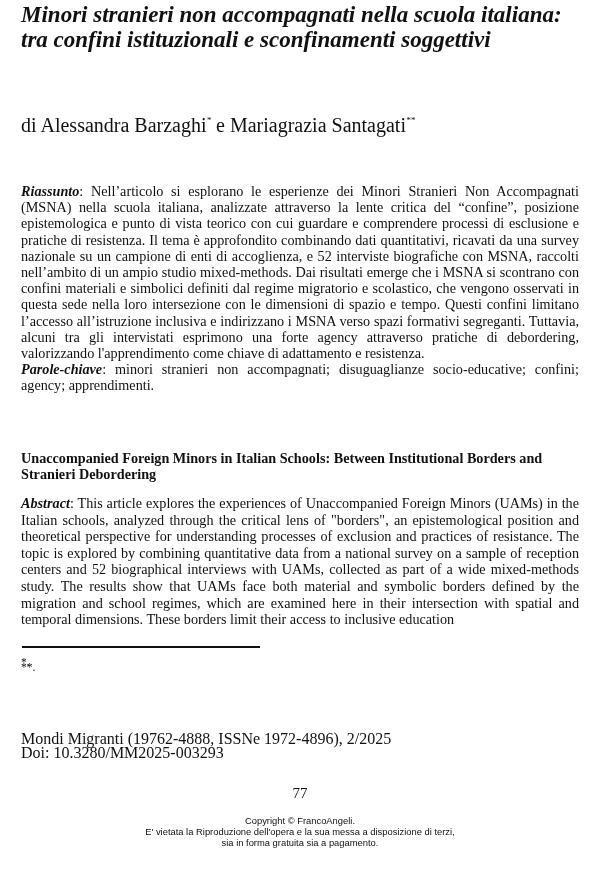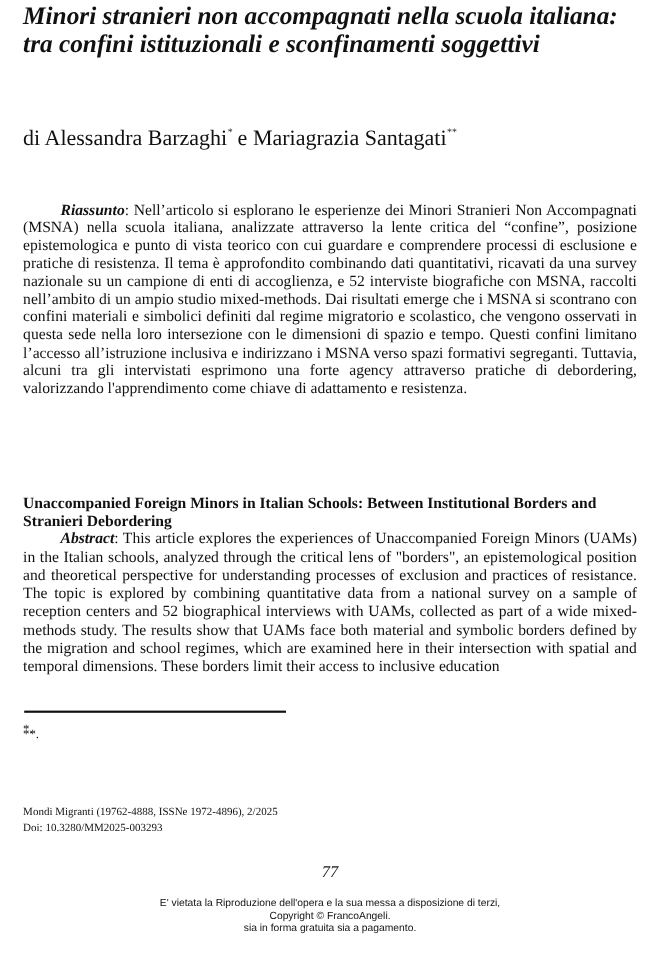--- a/index.html
+++ b/index.html
@@ -39,39 +39,39 @@
     .abstract-it {
       position: absolute;
       left: 21px;
       top: 183px;
       width: 558px;
       font-size: 14.2px;
       line-height: 16.2px;
       text-align: justify;
       margin: 0;
     }
-    .label { font-weight: bold; font-style: italic; margin-left: 34px; }
+    .label { font-weight: bold; font-style: italic; }
     .it { }
     .keywords {
       display: block;
     }
     .en-title {
       position: absolute;
       left: 21px;
       top: 450px;
       width: 558px;
       font-size: 14.2px;
       line-height: 16px;
       font-weight: bold;
       margin: 0;
     }
     .abstract-en {
       position: absolute;
       left: 21px;
-      top: 482px;
+      top: 495px;
       width: 558px;
       font-size: 14.2px;
       line-height: 16.6px;
       text-align: justify;
       margin: 0;
     }
     .rule {
       position: absolute;
       left: 22px;
       top: 646px;
@@ -95,31 +95,30 @@
     }
     .fn-mark {
       position: absolute;
       left: 0;
       top: 0;
     }
     .journal {
       position: absolute;
       left: 21px;
       top: 732px;
-      font-size: 10px;
+      font-size: 16px;
       line-height: 13.5px;
       margin: 0;
     }
     .page-number {
       position: absolute;
       left: 0;
       width: 600px;
       top: 785px;
       text-align: center;
-      font-style: italic;
       font-size: 15px;
     }
     .copyright {
       position: absolute;
       left: 0;
       width: 600px;
       top: 815px;
       text-align: center;
       font-family: "Liberation Sans", "DejaVu Sans", sans-serif;
       font-size: 9.4px;
@@ -134,20 +133,21 @@
 
 <p class="authors">
   <span>di</span>
   <span class="name">Alessandra Barzaghi</span><sup>*</sup>
   <span>e</span>
   <span class="name">Mariagrazia Santagati</span><sup>**</sup>
 </p>
 
 <div class="abstract-it">
   <span class="label">Riassunto</span><span>: Nell’articolo si esplorano le esperienze dei Minori Stranieri Non Accompagnati (MSNA) nella scuola italiana, analizzate attraverso la lente critica del “confine”, posizione epistemologica e punto di vista teorico con cui guardare e comprendere processi di esclusione e pratiche di resistenza. Il tema è approfondito combinando dati quantitativi, ricavati da una survey nazionale su un campione di enti di accoglienza, e 52 interviste biografiche con MSNA, raccolti nell’ambito di un ampio studio </span><span class="it">mixed-methods</span><span>. Dai risultati emerge che i MSNA si scontrano con confini materiali e simbolici definiti dal regime migratorio e scolastico, che vengono osservati in questa sede nella loro intersezione con le dimensioni di spazio e tempo. Questi confini limitano l’accesso all’istruzione inclusiva e indirizzano i MSNA verso spazi formativi segreganti. Tuttavia, alcuni tra gli intervistati esprimono una forte </span><span class="it">agency</span><span> attraverso pratiche di </span><span class="it">debordering</span><span>, valorizzando l'apprendimento come chiave di adattamento e resistenza.</span>
+  <span class="keywords"><span class="label">Parole-chiave</span><span>: minori stranieri non accompagnati; disuguaglianze socio-educative; confini; agency; apprendimenti.</span></span>
 </div>
 
 <h2 class="en-title">Unaccompanied Foreign Minors in Italian Schools: Between Institutional Borders and Stranieri Debordering</h2>
 
 <div class="abstract-en">
   <span class="label">Abstract</span><span>: This article explores the experiences of Unaccompanied Foreign Minors (UAMs) in the Italian schools, analyzed through the critical lens of "borders", an epistemological position and theoretical perspective for understanding processes of exclusion and practices of resistance. The topic is explored by combining quantitative data from a national survey on a sample of reception centers and 52 biographical interviews with UAMs, collected as part of a wide mixed-methods study. The results show that UAMs face both material and symbolic borders defined by the migration and school regimes, which are examined here in their intersection with spatial and temporal dimensions. These borders limit their access to inclusive education</span>
 </div>
 
 <div class="rule"></div>
 
@@ -161,16 +161,16 @@
 </div>
 
 <div class="journal">
   <div><span class="it">Mondi Migranti</span><span> (19762-4888, ISSNe 1972-4896), </span><span class="it">2/2025</span></div>
   <div>Doi: 10.3280/MM2025-003293</div>
 </div>
 
 <div class="page-number">77</div>
 
 <div class="copyright">
+  <div>Copyright © FrancoAngeli.</div>
   <div>E' vietata la Riproduzione dell'opera e la sua messa a disposizione di terzi,</div>
-  <div>Copyright © FrancoAngeli.</div>
   <div>sia in forma gratuita sia a pagamento.</div>
 </div>
 
 </body></html>

